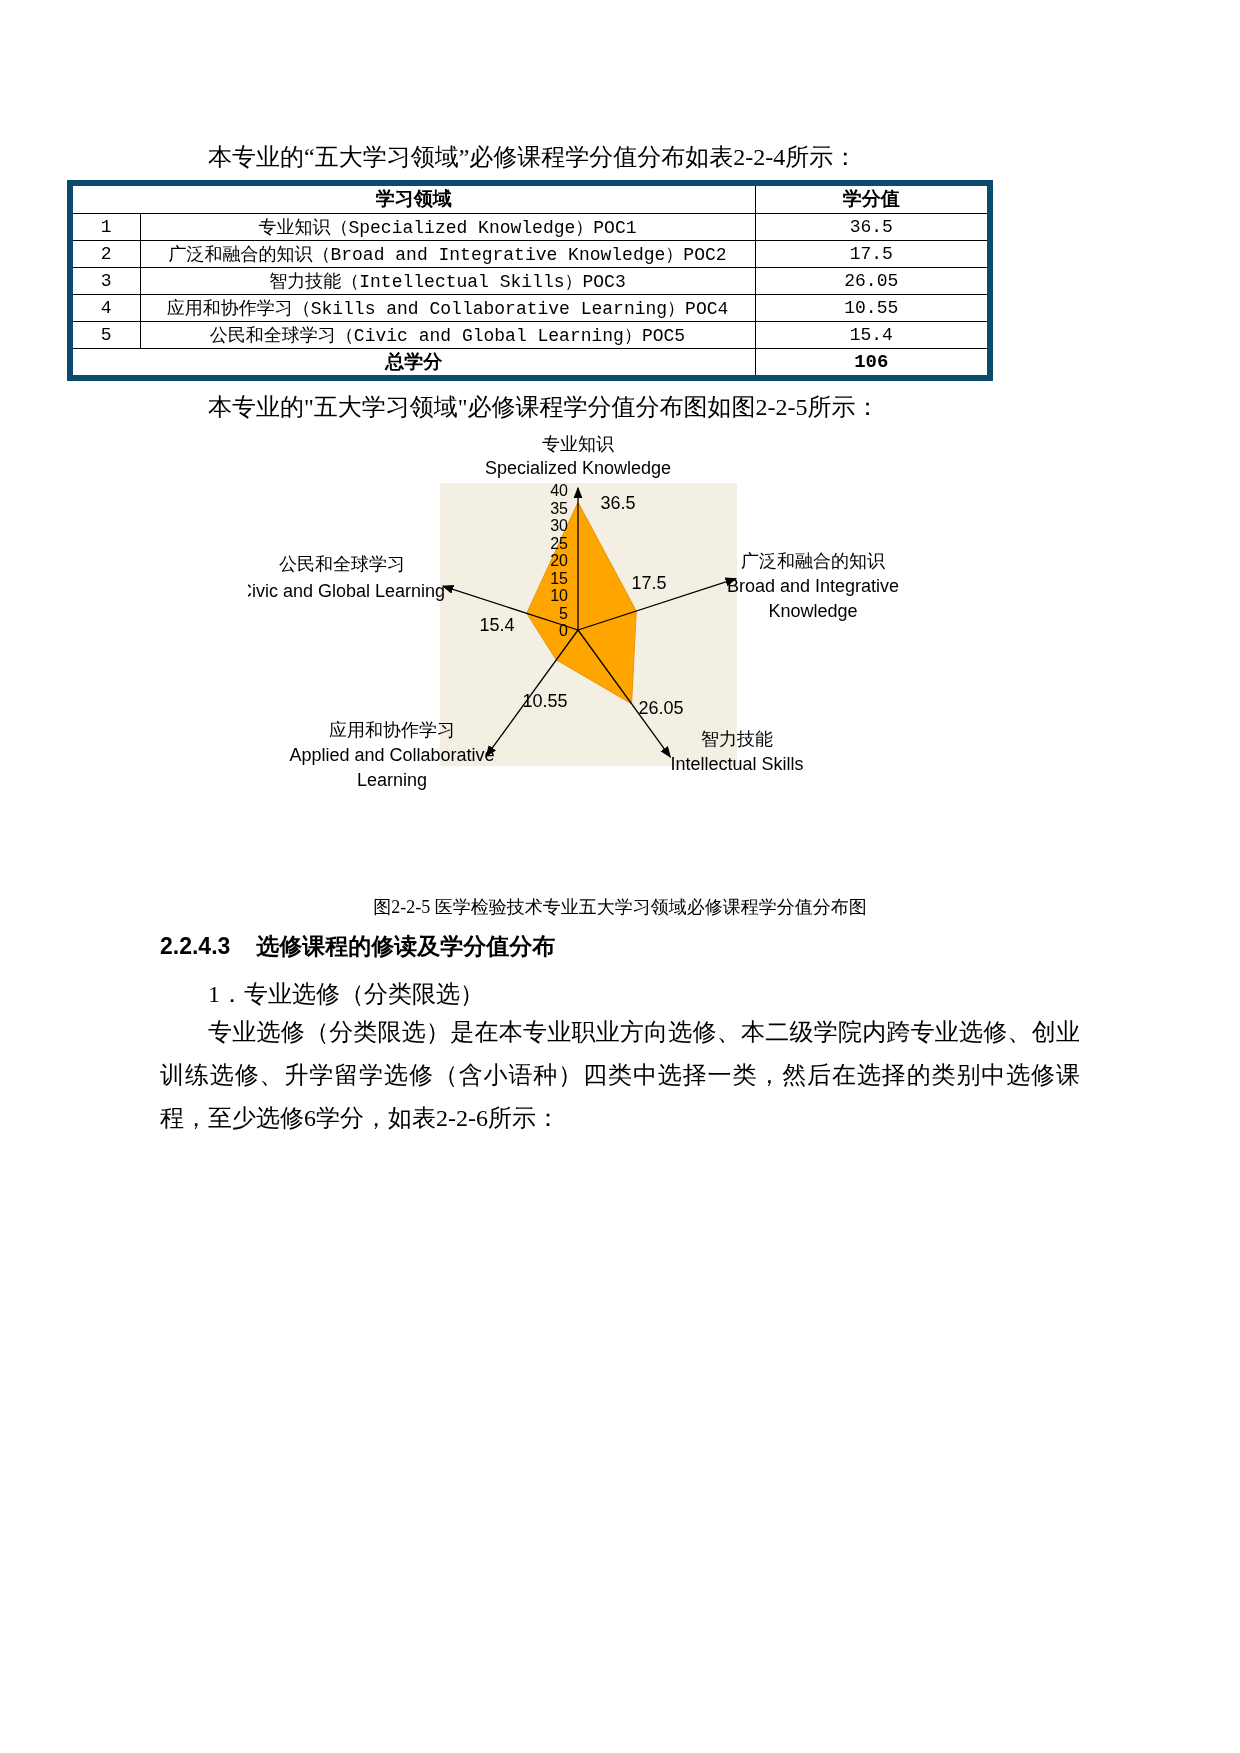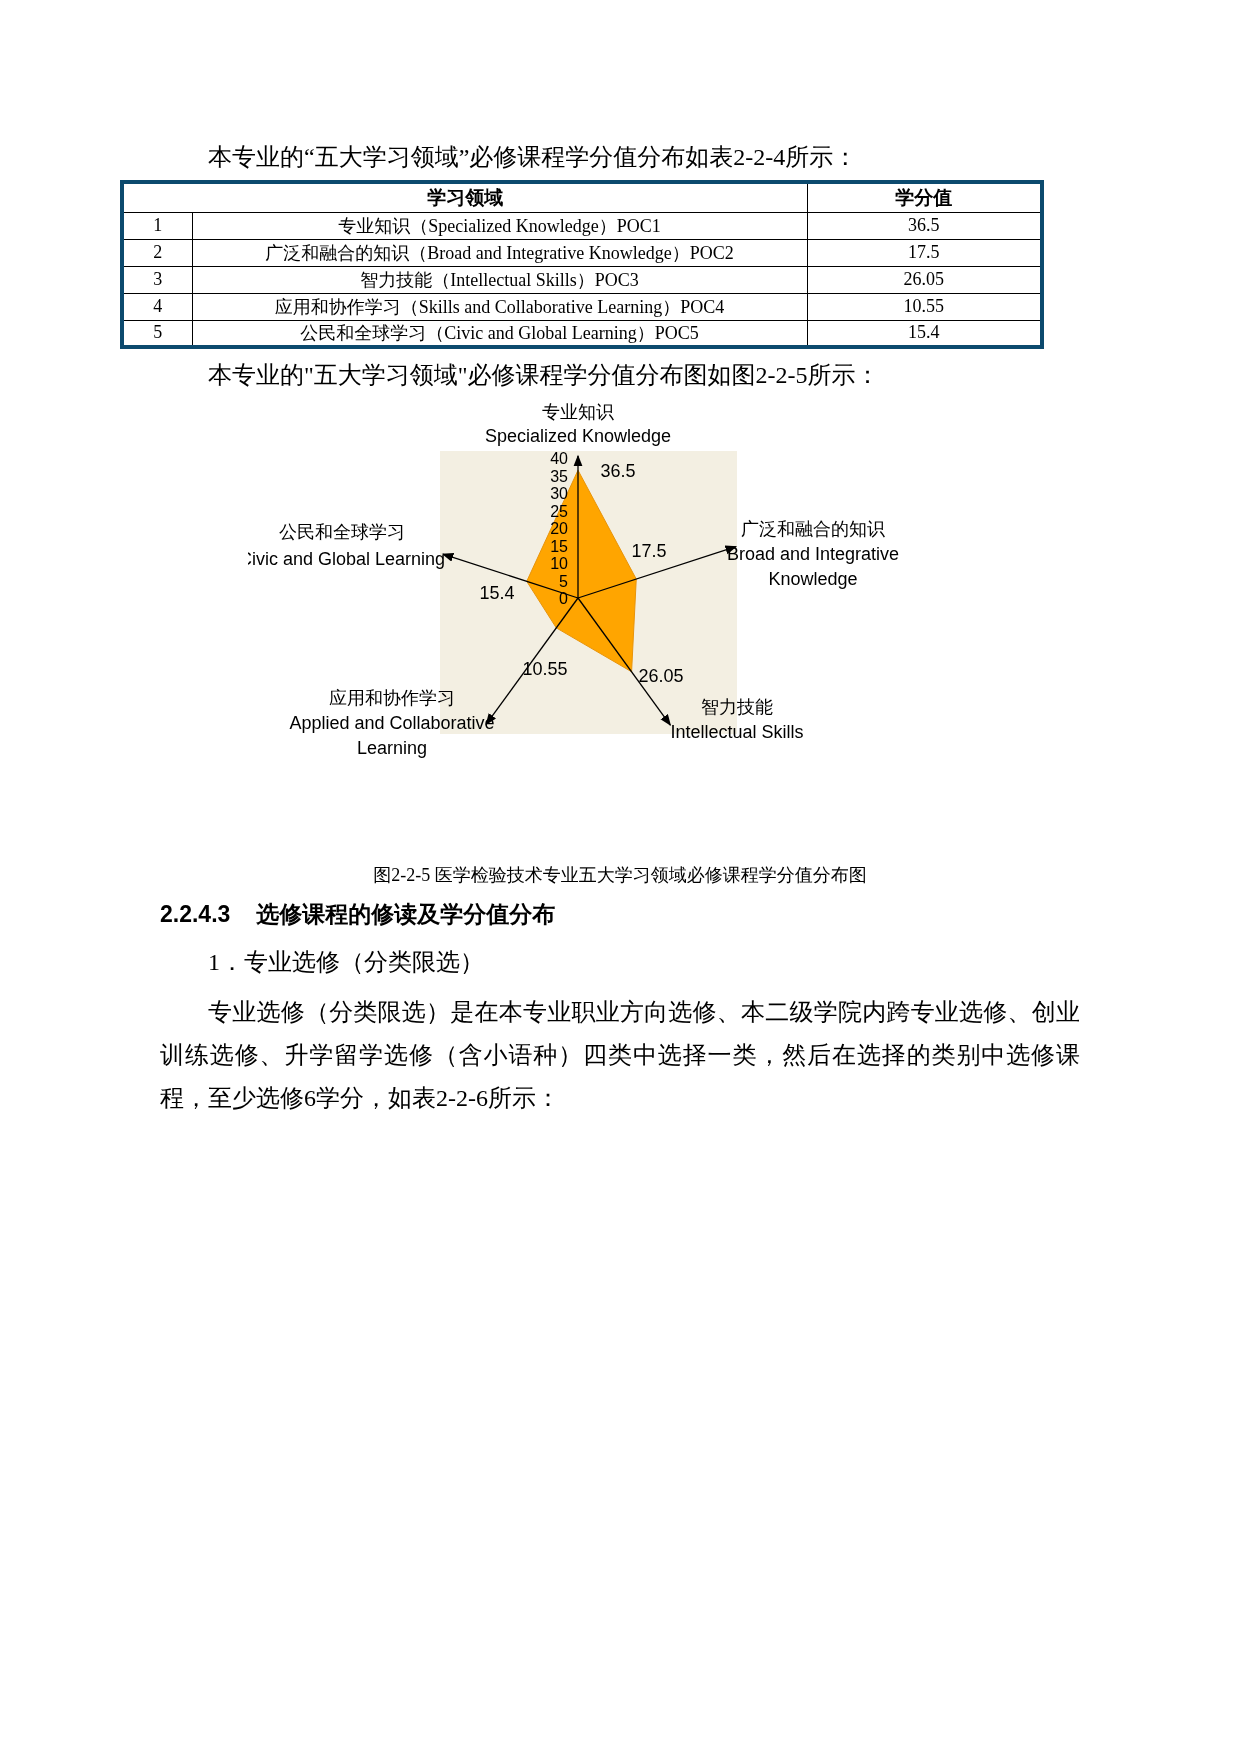--- a/index.html
+++ b/index.html
@@ -22,25 +22,26 @@
   .p-fig { margin-top: 9px; }
   .caption {
     text-align: center;
     font-size: 18px;
     line-height: 24px;
   }
   .table-caption { margin-top: 14px; }
   .figure-caption { margin-top: 80px; }
   .credits-table {
     border-collapse: collapse;
-    margin-left: 120px;
+    margin-left: 67px;
     margin-top: 6px;
     width: 920px;
     table-layout: fixed;
-    border: 4px solid #0c4a6e;
+    border: 6px solid #0c4a6e;
+    font-family: Liberation Mono, monospace;
   }
   .credits-table td {
     border: 1px solid #000;
     text-align: center;
     vertical-align: middle;
     font-size: 18px;
     height: 27px;
     padding: 0 4px;
   }
   .credits-table tr.head-row td,
@@ -62,21 +63,21 @@
     margin: 10px 160px 0;
     font-family: "Liberation Sans", "DejaVu Sans", sans-serif;
     font-size: 23px;
     font-weight: bold;
     line-height: 34px;
     display: flex;
     gap: 26px;
   }
   .list-item { margin-top: 14px; }
   .justify {
-    margin-top: 12px;
+    margin-top: 0;
     text-align: justify;
     line-height: 43px;
   }
   .page-number {
     position: absolute;
     top: 1500px;
     left: 0; right: 0;
     text-align: center;
     font-size: 20px;
   }
@@ -117,20 +118,24 @@
       </tr>
       <tr>
         <td>4</td>
         <td>应用和协作学习（Skills and Collaborative Learning）POC4</td>
         <td>10.55</td>
       </tr>
       <tr>
         <td>5</td>
         <td>公民和全球学习（Civic and Global Learning）POC5</td>
         <td>15.4</td>
+      </tr>
+      <tr class="foot-row">
+        <td colspan="2">总学分</td>
+        <td>106</td>
       </tr>
     </tbody>
   </table>
 
   <p class="body-text p-fig">本专业的"五大学习领域"必修课程学分值分布图如图2-2-5所示：</p>
 
   <div class="chart-wrap">
     <svg class="radar-svg" width="680" height="380" viewBox="0 0 680 380">
         <defs>
           <marker id="arw" markerWidth="10" markerHeight="8" refX="8" refY="3.5" orient="auto">

